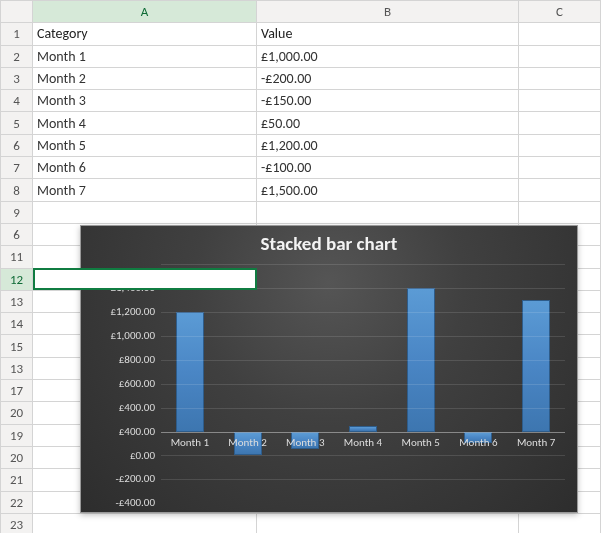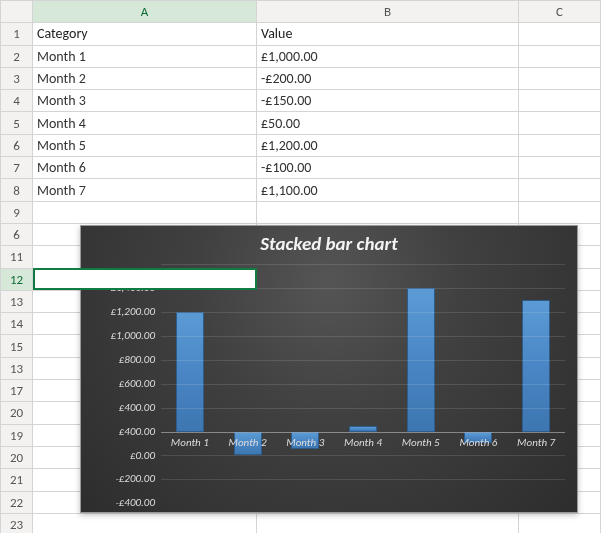--- a/index.html
+++ b/index.html
@@ -64,21 +64,20 @@
     position: absolute;
     left: 80px;
     top: 225px;
     width: 498px;
     height: 288px;
     background: radial-gradient(circle at 50% 20%, #555 0%, #404040 40%, #2d2d2d 100%);
     border: 1px solid #999;
     box-shadow: 0 2px 6px rgba(0,0,0,0.25);
     color: #e8e8e8;
     font-family: Calibri, Arial, sans-serif;
-    font-style: italic;
   }
   .chart-title {
     text-align: center;
     font-size: 19px;
     font-weight: 600;
     padding: 6px 0 2px;
     color: #f3f3f3;
   }
   .plot-wrap {
     position: absolute;
@@ -201,21 +200,21 @@
       </tr>
       <tr>
         <td class="rowhdr">7</td>
         <td>Month 6</td>
         <td class="right">-£100.00</td>
         <td></td>
       </tr>
       <tr>
         <td class="rowhdr">8</td>
         <td>Month 7</td>
-        <td class="right">£1,100.00</td>
+        <td class="right">£1,500.00</td>
         <td></td>
       </tr>
       <tr>
         <td class="rowhdr">9</td>
         <td></td>
         <td class="right"></td>
         <td></td>
       </tr>
       <tr>
         <td class="rowhdr">6</td>

